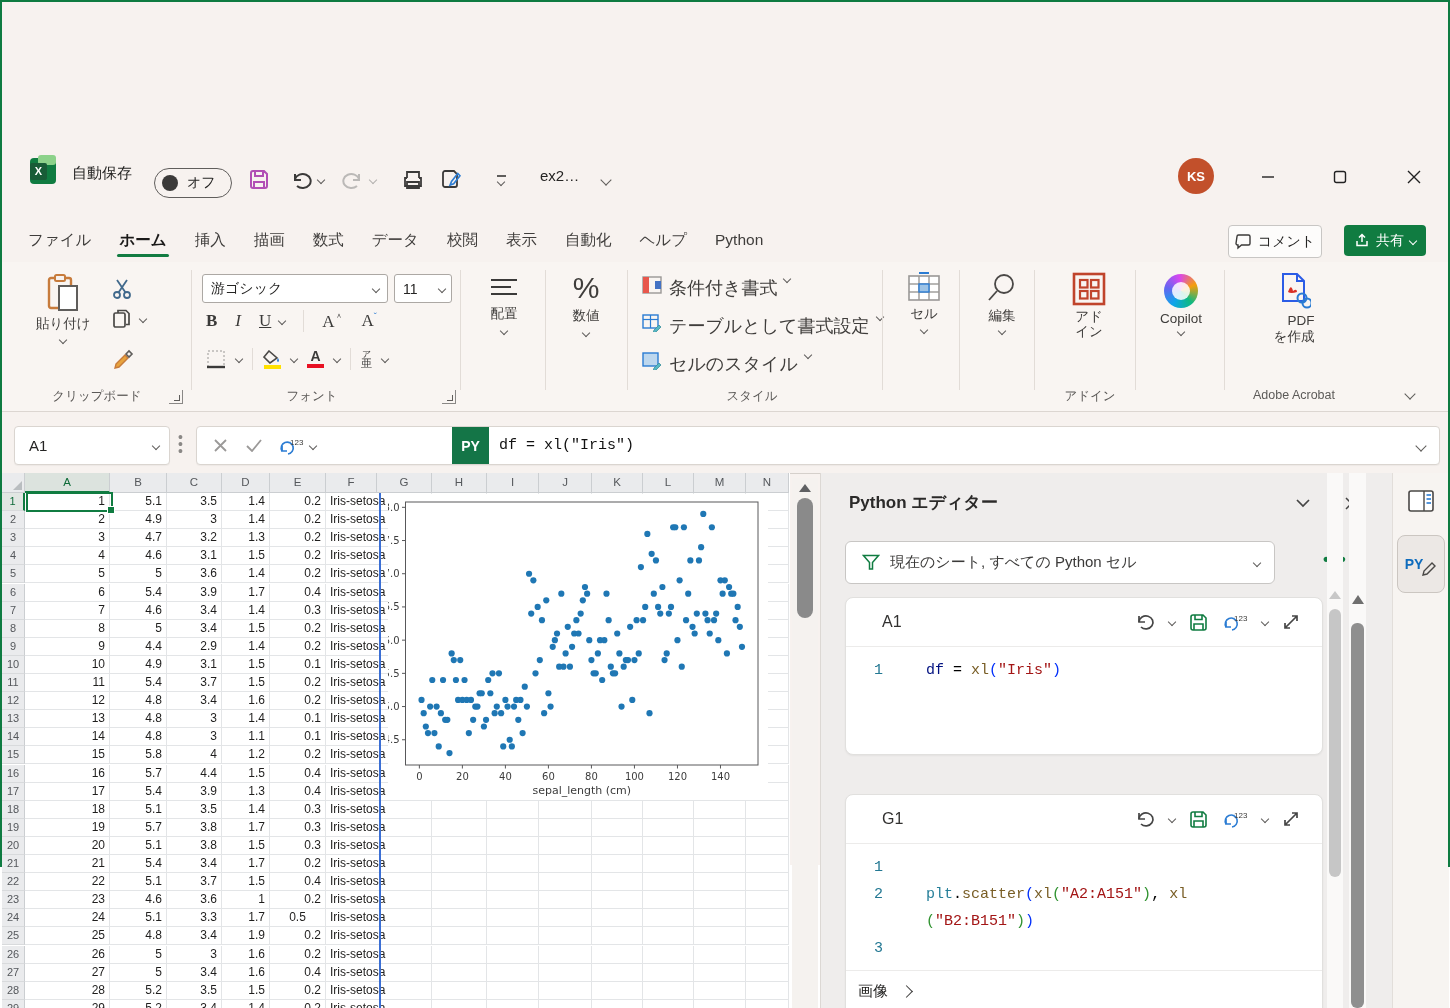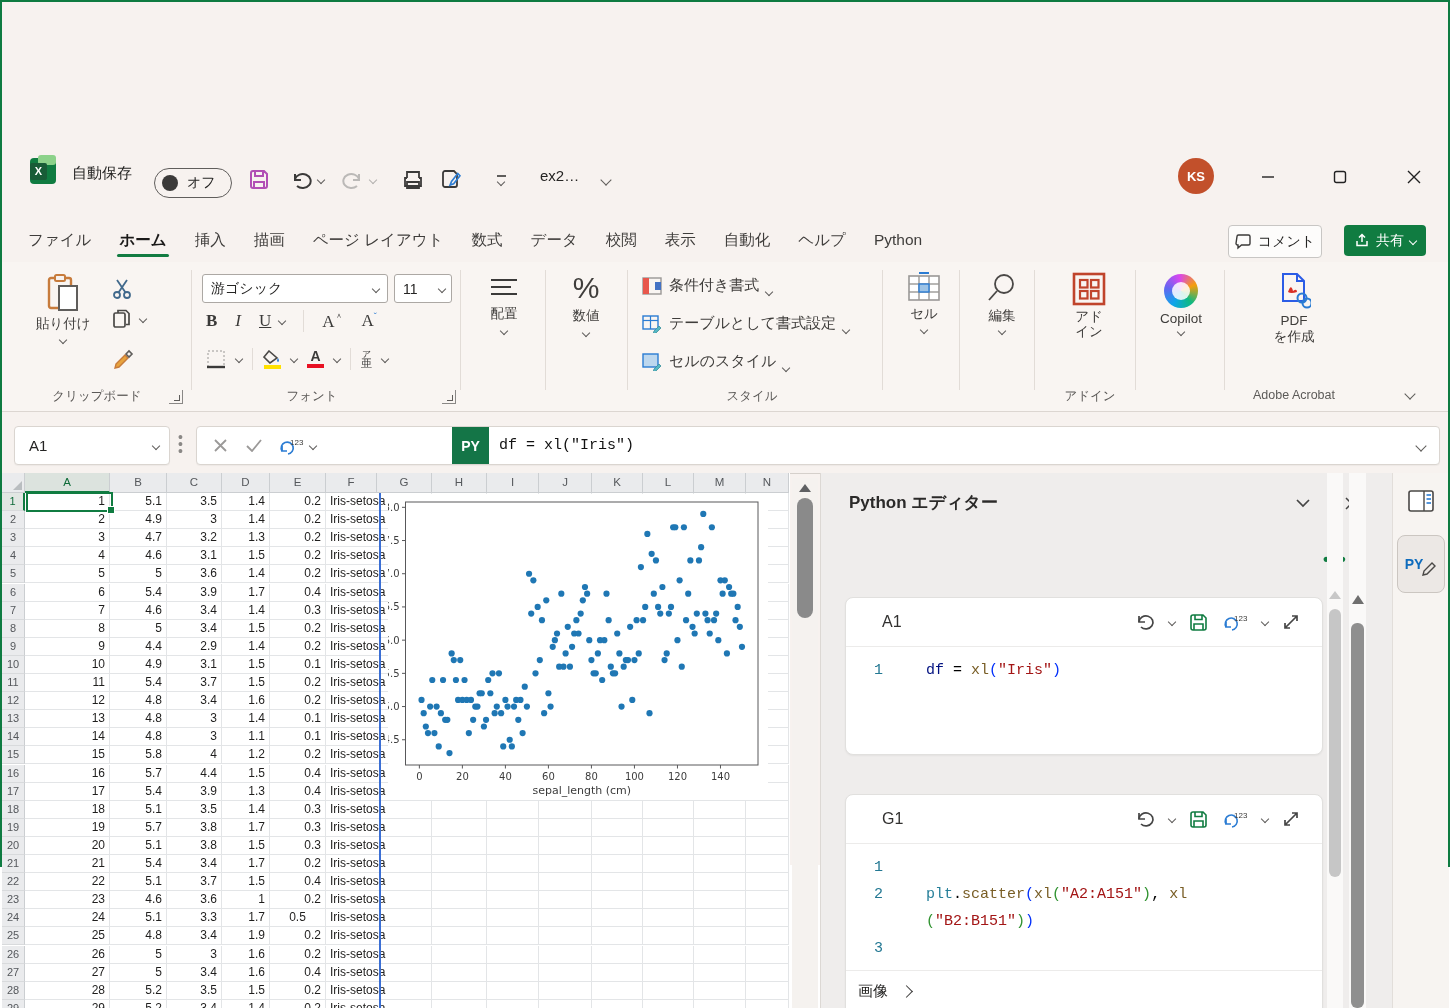--- a/index.html
+++ b/index.html
@@ -45,21 +45,21 @@
   .ribbon{left:2px;top:262px;width:1446px;height:149px;background:#F9F5F2;border-bottom:1px solid #DCD6D1;}
   .gsep{top:8px;width:1px;height:120px;background:#E2DCD7;}
   .glabel{top:126px;font-size:12.5px;color:#5c5a58;text-align:center;}
   .launcher{top:128px;width:13px;height:13px;border:1px solid #8a8886;border-top:none;border-left:none;position:absolute;}
   .launcher:before{content:"";position:absolute;right:2px;bottom:2px;width:5px;height:5px;border-right:1.4px solid #5f5d5b;border-bottom:1.4px solid #5f5d5b;}
   .big-btn{display:flex;flex-direction:column;align-items:center;}
   .btn-label{font-size:13.5px;color:#3f3d3b;margin-top:3px;}
   .fontbox{height:27px;background:#fff;border:1px solid #ACA8A4;border-radius:3px;display:flex;align-items:center;font-size:14px;color:#252423;}
   .fmt-letter{font-family:"Liberation Serif","DejaVu Serif",serif;font-size:17px;color:#3b3a39;}
   .colorbar{width:17px;height:4px;margin-top:1px;}
-  .stack-btn{display:flex;align-items:flex-end;gap:7px;font-size:15px;color:#3f3d3b;}
+  .stack-btn{display:flex;align-items:flex-start;gap:7px;font-size:18px;color:#3f3d3b;}
   
   .fbar{left:2px;top:412px;width:1446px;height:61px;border-bottom:1px solid #D5D0CB;background:#F7F2EF;}
   .namebox{left:12px;top:14px;width:154px;height:37px;background:#fff;border:1px solid #DAD5D0;border-radius:4px;
            display:flex;align-items:center;font-size:15px;color:#252423;box-shadow:0 1px 1px rgba(0,0,0,.04);}
   .grip{left:176px;top:22px;color:#8a8886;font-size:14px;letter-spacing:0;line-height:7px;}
   .fmbox{left:194px;top:14px;width:1242px;height:37px;background:#fff;border:1px solid #DAD5D0;border-radius:4px;
          display:flex;align-items:center;box-shadow:0 1px 1px rgba(0,0,0,.04);}
   .py-badge{width:37px;height:37px;margin-left:136px;background:#147547;color:#fff;font-weight:bold;font-size:14px;
             display:flex;align-items:center;justify-content:center;}
   .formula-text{font-family:"Liberation Mono","DejaVu Sans Mono",monospace;font-size:15px;color:#111;margin-left:10px;}
@@ -194,21 +194,20 @@
         </svg>
       </div>
   </div>
 
   <div class="abs tabrow">
     <div class="abs tabs">
       <div class="tab">ファイル</div>
       <div class="tab active">ホーム</div>
       <div class="tab">挿入</div>
       <div class="tab">描画</div>
-      <div class="tab">ページ レイアウト</div>
       <div class="tab">数式</div>
       <div class="tab">データ</div>
       <div class="tab">校閲</div>
       <div class="tab">表示</div>
       <div class="tab">自動化</div>
       <div class="tab">ヘルプ</div>
       <div class="tab">Python</div>
     </div>
     <div class="abs comment-btn">
       <svg width="17" height="16" viewBox="0 0 17 16">
@@ -407,21 +406,21 @@
     <div class="abs gsep" style="left:1222px;"></div>
 
     <div class="abs big-btn" style="left:1252px;top:10px;width:80px;">
       <svg width="34" height="38" viewBox="0 0 34 38">
           <path d="M6 2 h14 l7 7 v20 h-21 z" fill="none" stroke="#2B5CE6" stroke-width="2"></path>
           <path d="M20 2 v7 h7" fill="none" stroke="#2B5CE6" stroke-width="2"></path>
           <path d="M11 20 q3-9 5-1 q4-3 4 1 q-6 2-9 0 z" fill="#D93025"></path>
           <circle cx="25" cy="26" r="4.5" fill="none" stroke="#2B7CD3" stroke-width="2"></circle>
           <circle cx="30" cy="31" r="4.5" fill="none" stroke="#2B7CD3" stroke-width="2"></circle>
         </svg>
-      <div class="btn-label" style="line-height:16px;text-align:center;">
+      <div class="btn-label" style="line-height:16px;text-align:right;">
         <span>PDF</span><br>
         <span>を作成</span>
       </div>
     </div>
     <div class="abs glabel" style="left:1232px;width:120px;">Adobe Acrobat</div>
 
     <div class="abs" style="left:1404px;top:122px;"><span class="chev"></span></div>
   </div>
 
   <div class="abs fbar">
@@ -1164,20 +1163,27 @@
     <div class="abs icon-btn" style="left:468px;top:16px;width:28px;height:28px;">
       <svg width="14" height="9" viewBox="0 0 14 9">
           <path d="M1 1 l6 6 6-6" fill="none" stroke="#454545" stroke-width="1.7"></path>
         </svg>
     </div>
     <div class="abs icon-btn" style="left:516px;top:16px;width:28px;height:28px;">
       <svg width="13" height="13" viewBox="0 0 13 13">
           <path d="M1 1 L12 12 M12 1 L1 12" stroke="#454545" stroke-width="1.5"></path>
         </svg>
     </div>
+    <div class="abs filter-pill">
+      <svg width="18" height="17" viewBox="0 0 18 17" style="margin-left:16px;">
+          <path d="M1.5 1.5 h15 l-6 7 v6.5 l-3 0 v-6.5 z" fill="none" stroke="#107C41" stroke-width="1.5"></path>
+        </svg>
+      <span class="filter-text">現在のシート, すべての Python セル</span>
+      <span class="chev sm" style="margin-left:auto;margin-right:14px;"></span>
+    </div>
     <div class="abs ellipsis">•••</div>
 
     <div class="card" style="top:124px;height:156px;">
       <div class="card-hdr">
         <span class="card-cell">A1</span>
         <span class="card-icons">
           <span class="icon-btn">
               <svg width="20" height="18" viewBox="0 0 20 18">
                 <path d="M4 3 v6 h6" fill="none" stroke="#454545" stroke-width="1.7"></path>
                 <path d="M4 9 a7 6.5 0 1 1 2 5" fill="none" stroke="#454545" stroke-width="1.7"></path>

